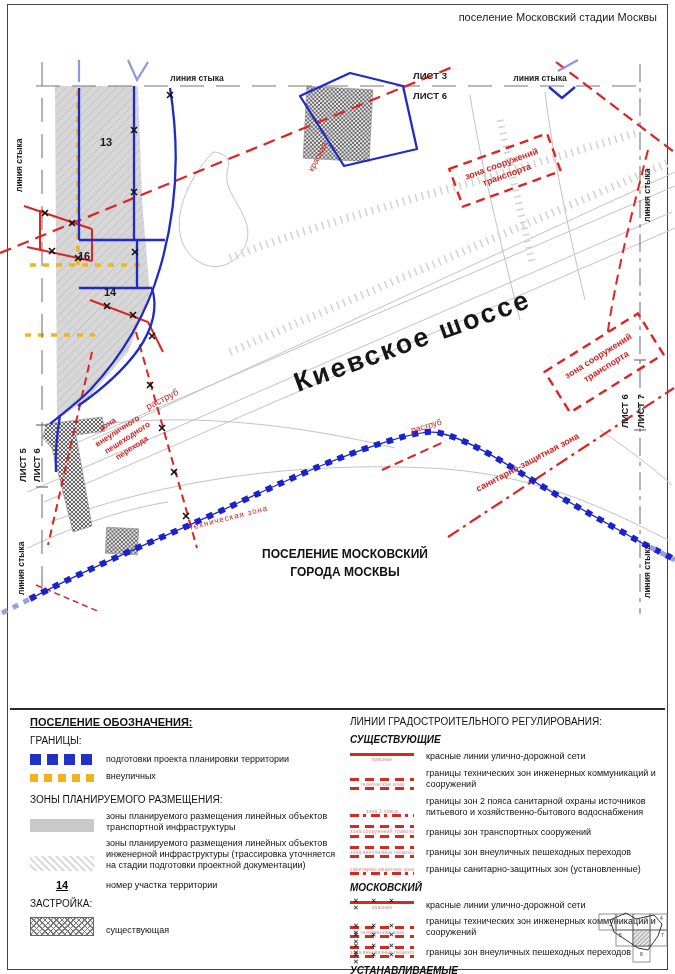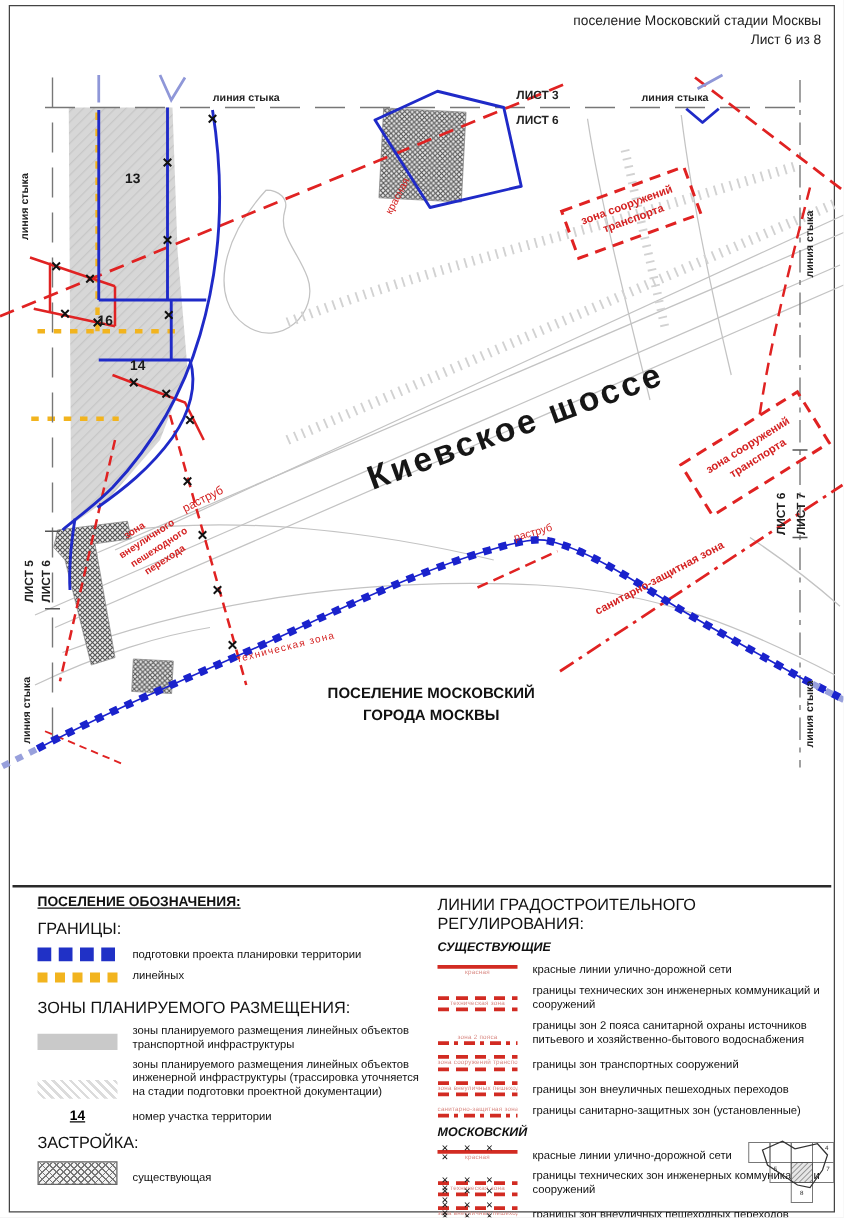--- a/index.html
+++ b/index.html
@@ -4,21 +4,21 @@
 <style>
   html,body{margin:0;padding:0;background:#eee}
   .page{position:relative;width:675px;height:974px;background:#fff;font-family:"Liberation Sans",sans-serif;overflow:hidden;margin:0 auto}
   .pborder{position:absolute;left:7px;top:4px;right:7px;bottom:4px;border:1px solid #444;pointer-events:none}
   .header{position:absolute;top:10px;right:18px;text-align:right;font-size:11px;color:#222;line-height:1.4;z-index:5}
   svg.map{position:absolute;left:0;top:0}
   .sep{position:absolute;left:10px;right:10px;top:708px;height:2px;background:#2a2a2a}
   .legend-left{position:absolute;left:30px;top:716px;width:308px}
   .legend-right{position:absolute;left:350px;top:716px;width:315px}
   .lg-title{font-size:11px;font-weight:bold;text-decoration:underline;color:#111;margin:0 0 7px 0}
-  .lg-sub{font-size:13px;color:#111;margin:7px 0 3px 0}
+  .lg-sub{font-size:10px;color:#111;margin:7px 0 3px 0}
   .lg-sub-it{font-size:10px;font-style:italic;font-weight:bold;color:#111;margin:7px 0 3px 0}
   .row{display:flex;align-items:flex-end;margin:6px 0}
   .sw{width:64px;flex:0 0 64px;margin-right:12px;padding-top:2px}
   .lbl{font-size:9px;color:#111;line-height:1.2}
   .sq-blue{display:flex;gap:6px}.sq-blue i{width:11px;height:11px;background:#2031c6;display:block}
   .line-blue{height:4px;background:#2031c6;margin-top:4px}
   .sq-yel{display:flex;gap:6px}.sq-yel i{width:8px;height:8px;background:#f2b41e;display:block}
   .box-gray{height:13px;background:#c9c9c9}
   .box-hatch{height:15px;background:repeating-linear-gradient(45deg,#fff 0 3px,#dcdcdc 3px 5px)}
   .box-cross{height:17px;background-color:#f3f3f3;border:1px solid #666;
@@ -34,21 +34,20 @@
   .minimap{position:absolute;left:598px;top:906px}
 </style>
 </head>
 <body>
 
 <div class="page">
   <div class="pborder"></div>
 
   <div class="header">
     <div>поселение Московский стадии Москвы</div>
-    <div>Лист 6 из 8</div>
   </div>
 
   <svg class="map" width="675" height="708" viewBox="0 0 675 708">
     <defs>
       <pattern id="hatchGray" width="6" height="6" patternUnits="userSpaceOnUse" patternTransform="rotate(45)">
         <rect width="6" height="6" fill="#d0d0d0"></rect>
           <line x1="0" y1="0" x2="0" y2="6" stroke="#bdbdbd" stroke-width="2"></line>
       </pattern>
       <pattern id="crossBld" width="4" height="4" patternUnits="userSpaceOnUse">
         <rect width="4" height="4" fill="#ececec"></rect>
@@ -226,21 +225,21 @@
     <div class="row">
       <div class="sw">
           <div class="sq-yel">
             <i></i>
             <i></i>
             <i></i>
             <i></i>
             <i></i>
           </div>
         </div>
-      <div class="lbl">линейных</div>
+      <div class="lbl">внеуличных</div>
     </div>
 
     <div class="lg-sub" style="margin-top:12px">ЗОНЫ ПЛАНИРУЕМОГО РАЗМЕЩЕНИЯ:</div>
     <div class="row">
       <div class="sw">
           <div class="box-gray"></div>
         </div>
       <div class="lbl">зоны планируемого размещения линейных объектов транспортной инфраструктуры</div>
     </div>
     <div class="row">

